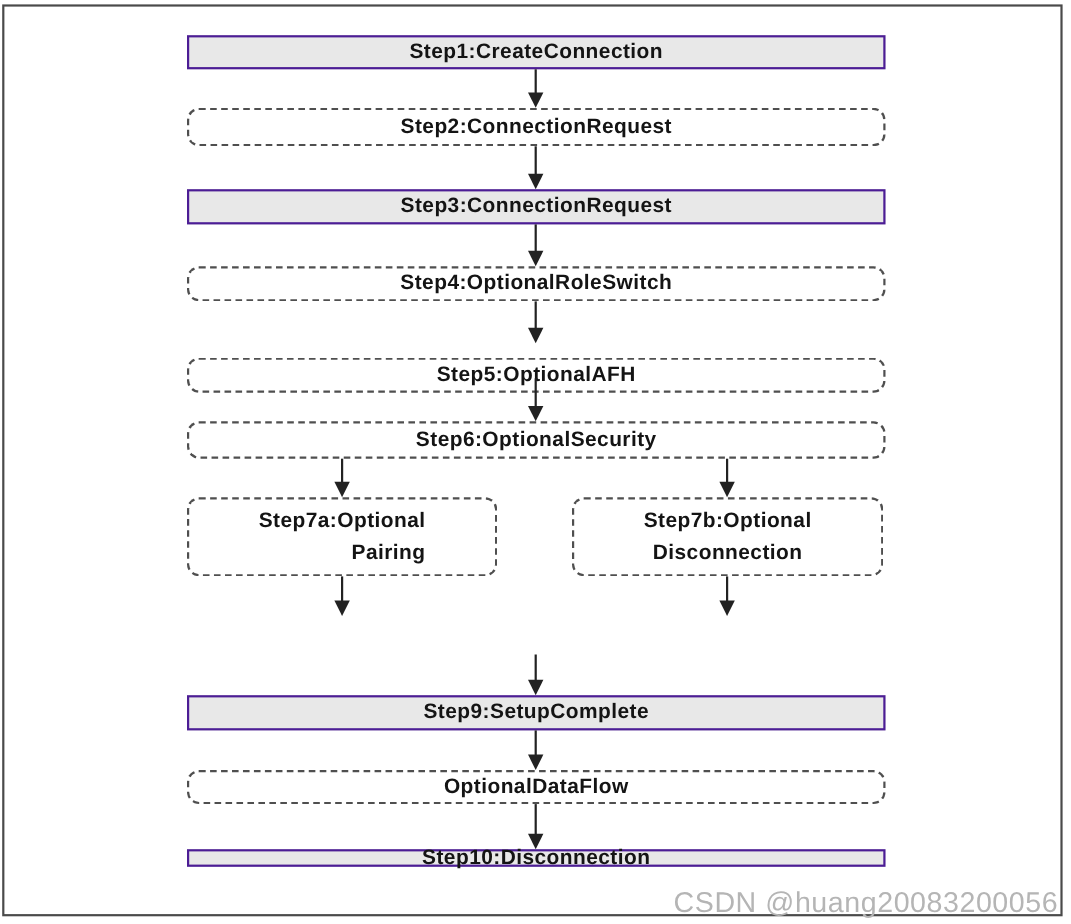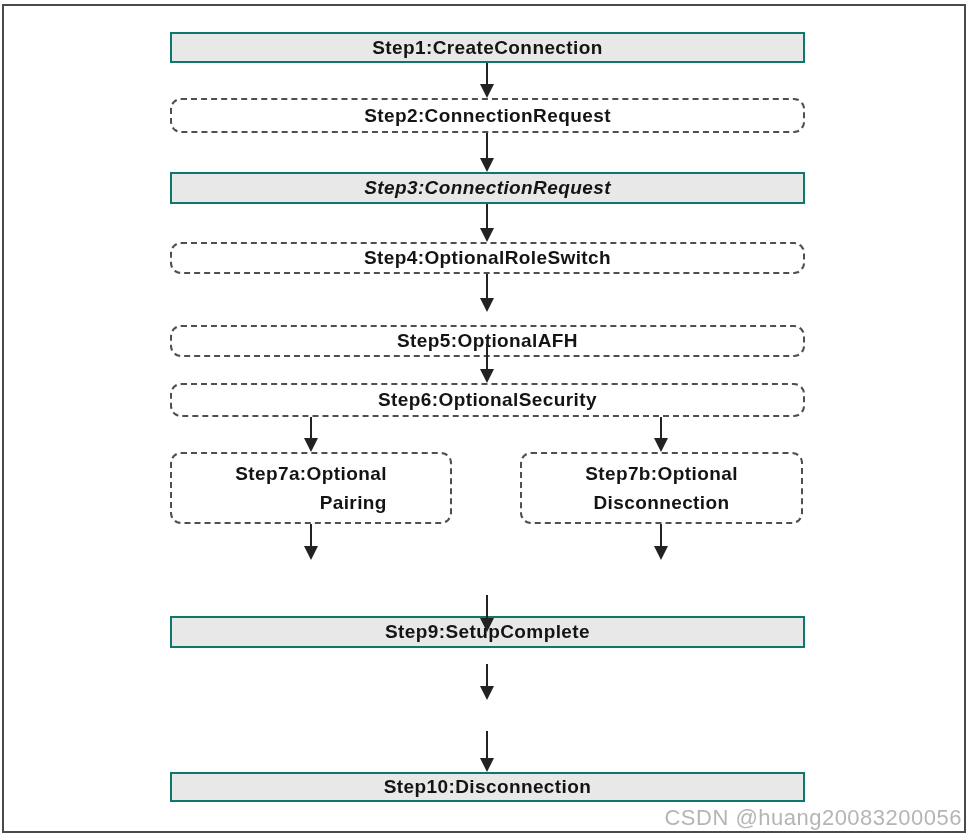--- a/index.html
+++ b/index.html
@@ -32,21 +32,21 @@
     justify-content: center;
     text-align: center;
     font-weight: 700;
     font-size: 19px;
     letter-spacing: 0.4px;
     color: #141414;
     line-height: 1.55;
   }
   .node.required {
     background: #e8e8e8;
-    border: 2px solid #0f766e;
+    border: 2px solid #4c1d95;
   }
   .node.optional {
     background: #ffffff;
     border: 2px dashed #4f4f4f;
     border-radius: 11px;
   }
   .main-col { left: 170px; width: 635px; }
   .arrow {
     position: absolute;
     width: 16px;
@@ -68,38 +68,38 @@
     width: 0;
     height: 0;
     border-left: 7px solid transparent;
     border-right: 7px solid transparent;
     border-top: 14px solid #222222;
   }
   .watermark {
     position: absolute;
     right: 12px;
     top: 805px;
-    font-size: 22px;
+    font-size: 26px;
     font-weight: 400;
     color: #b5b5b5;
     letter-spacing: 0.5px;
   }
 </style>
 </head>
 <body>
 
 <div id="canvas">
 
   <div class="frame"></div>
 
   <div class="node required main-col" style="top:32px;height:31px;">Step1:CreateConnection</div>
 
   <div class="node optional main-col" style="top:98px;height:35px;">Step2:ConnectionRequest</div>
 
-  <div class="node required main-col" style="top:172px;height:32px;font-style:italic;">Step3:ConnectionRequest</div>
+  <div class="node required main-col" style="top:172px;height:32px;">Step3:ConnectionRequest</div>
 
   <div class="node optional main-col" style="top:242px;height:32px;text-align:center;">Step4:OptionalRoleSwitch</div>
 
   <div class="node optional main-col" style="top:312px;height:32px;margin-top:13px;">Step5:OptionalAFH</div>
 
   <div class="node optional main-col" style="top:383px;height:34px;">Step6:OptionalSecurity</div>
 
   <div class="node optional" style="left:170px;width:282px;top:452px;height:72px;text-align:right;">
     <div>
       <span>Step7a:Optional</span><br>
@@ -108,24 +108,25 @@
   </div>
 
   <div class="node optional" style="left:520px;width:283px;top:452px;height:72px;">
     <div>
       <span>Step7b:Optional</span><br>
       <span>Disconnection</span>
     </div>
   </div>
 
 
-  <div class="node required main-col" style="top:616px;height:32px;">Step9:SetupComplete</div>
+  <div class="node required main-col" style="top:632px;height:32px;">Step9:SetupComplete</div>
 
+  <div class="node optional main-col" style="top:700px;height:31px;">OptionalDataFlow</div>
 
-  <div class="node required main-col" style="top:772px;height:30px;">Step10:Disconnection</div>
+  <div class="node required main-col" style="top:772px;height:16px;">Step10:Disconnection</div>
 
   <div class="arrow" style="left:479px;top:63px;height:35px;">
       <div class="shaft"></div>
       <div class="head"></div>
     </div>
   <div class="arrow" style="left:479px;top:133px;height:39px;">
       <div class="shaft"></div>
       <div class="head"></div>
     </div>
   <div class="arrow" style="left:479px;top:204px;height:38px;">

